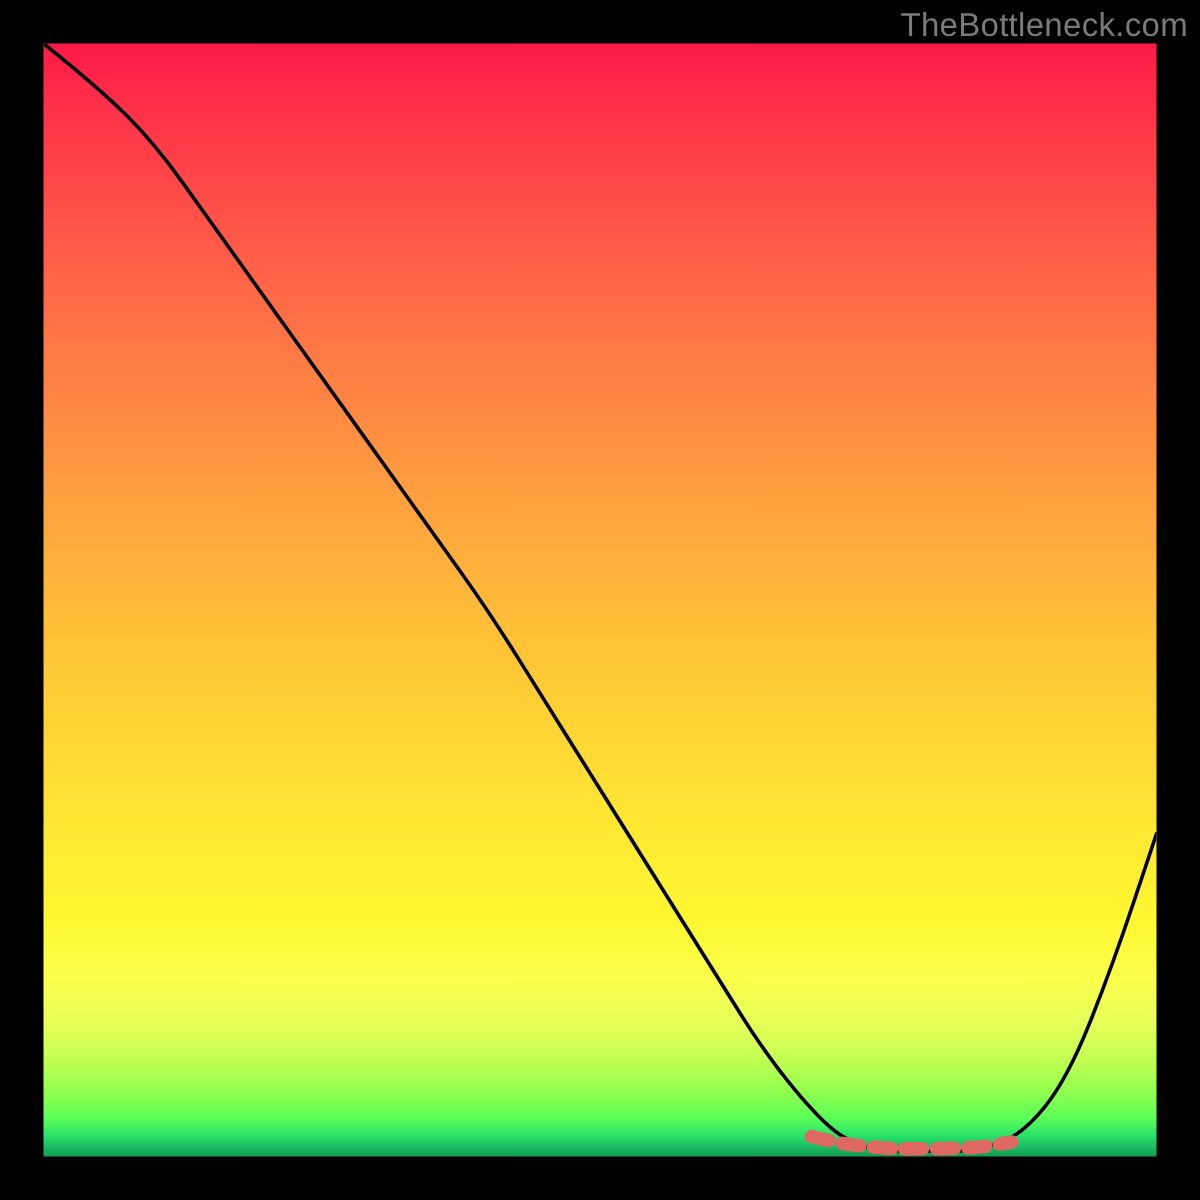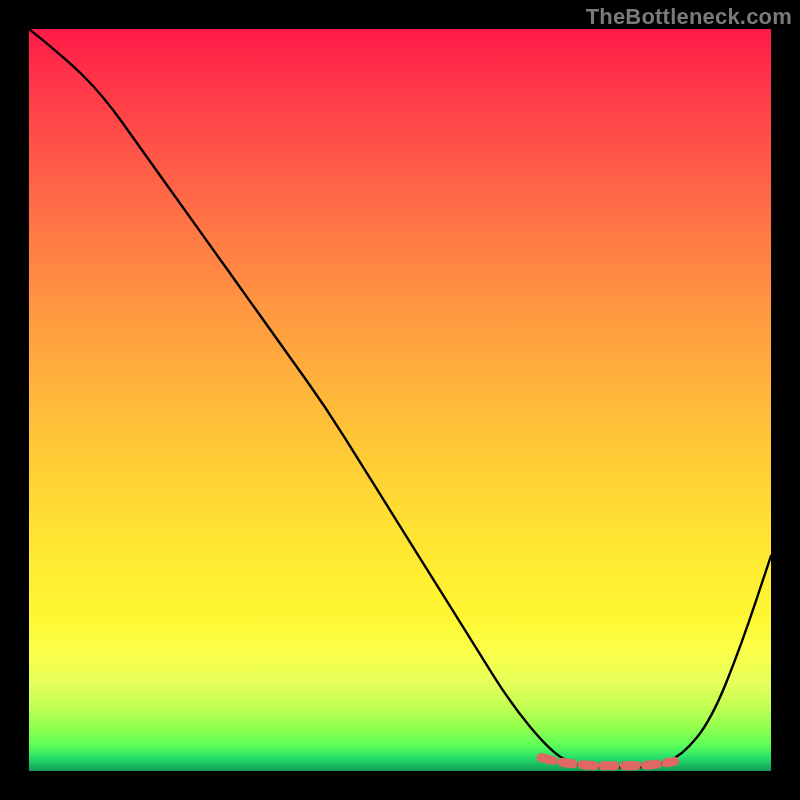--- a/index.html
+++ b/index.html
@@ -11,21 +11,21 @@
     width: 800px;
     height: 800px;
     background: #000;
   }
 
   .attribution {
     position: absolute;
     top: 4px;
     right: 8px;
     font-size: 22px;
-    font-weight: 700;
+    font-weight: 400;
     color: #7a7a7a;
     letter-spacing: 0.2px;
   }
 
   .plot {
     position: absolute;
     left: 29px;
     top: 29px;
     width: 742px;
     height: 742px;

